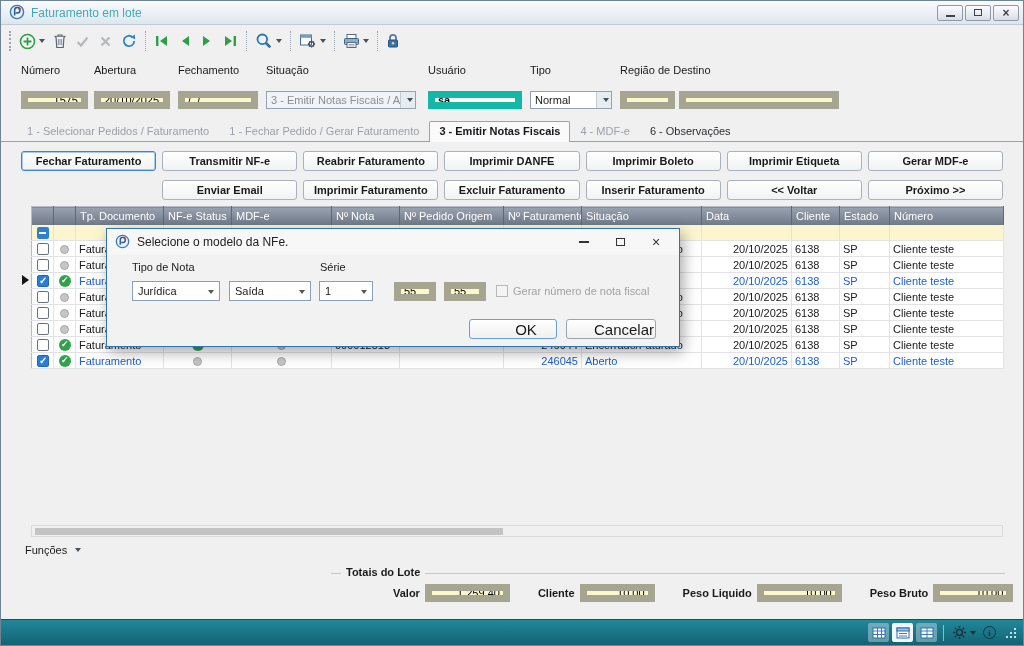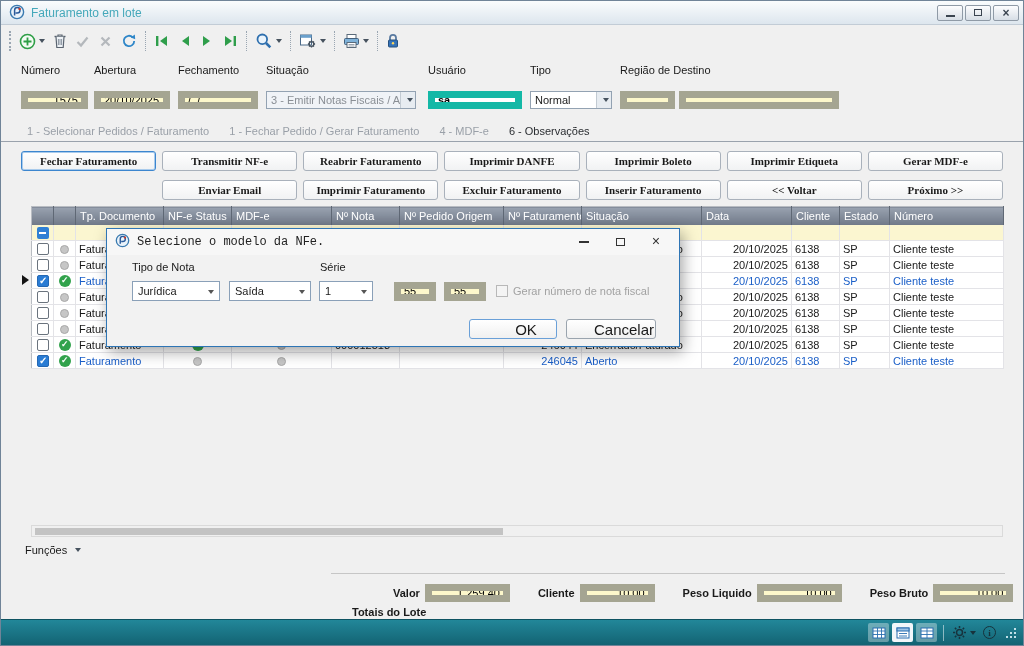--- a/index.html
+++ b/index.html
@@ -33,21 +33,21 @@
   .combo{height:18px;border:1px solid #93a2b2;background:#fff;display:flex;align-items:center;padding-left:4px;position:relative;white-space:nowrap;overflow:hidden;}
   .combo .cbox{position:absolute;right:0;top:0;bottom:0;width:15px;background:#e7ecf1;border-left:1px solid #c2cad2;display:flex;align-items:center;justify-content:center;}
   .combo.disabled{background:#f0f3f7;color:#8a8f95;}
   .regfields{display:flex;gap:4px;}
   
   .tabstrip{display:flex;align-items:flex-end;height:23px;margin-top:10px;padding-left:16px;border-bottom:1px solid #9aa2ac;}
   .tab{padding:3px 9px 4px;color:#9aa0a8;border:1px solid transparent;border-bottom:none;white-space:nowrap;}
   .tab.active{background:#fafafa;border-color:#9aa2ac;color:#141619;font-weight:bold;margin-bottom:-1px;padding-bottom:5px;border-radius:2px 2px 0 0;}
   .tab.normal{color:#2a2d31;}
   
-  .btngrid{display:grid;grid-template-columns:repeat(7,1fr);gap:9px 6px;margin:9px 20px 0;font-family:Liberation Serif, serif;}
+  .btngrid{display:grid;grid-template-columns:repeat(7,1fr);gap:9px 6px;margin:9px 20px 0;}
   .abtn{height:20px;background:linear-gradient(#ffffff,#f1f2f3);border:1px solid #a9b1bb;border-radius:3px;
     font-weight:bold;font-size:11px;display:flex;align-items:center;justify-content:center;white-space:nowrap;overflow:hidden;}
   .abtn.primary{border-color:#3c86cf;box-shadow:inset 0 0 0 1px #a9cbec;}
   .empty-cell{visibility:hidden;}
   
   .gridwrap{position:absolute;left:30px;top:205px;}
   table.grid{border-collapse:collapse;table-layout:fixed;width:972px;background:#fff;border:1px solid #b8bcc2;}
   .w0{width:22px}.w1{width:22px}.w2{width:88px}.w3{width:68px}.w4{width:100px}.w5{width:68px}
   .w6{width:104px}.w7{width:78px}.w8{width:120px}.w9{width:90px}.w10{width:48px}.w11{width:50px}.w12{width:114px}
   table.grid th{height:18px;background:linear-gradient(#99a2b0,#6f7887);color:#fff;font-weight:normal;
@@ -66,41 +66,41 @@
   .ic-dot{width:9px;height:9px;background:#c6c6c6;border:1px solid #a9a9a9;border-radius:50%;}
   .minus{width:12px;height:12px;background:#2f80d4;border-radius:2px;display:inline-block;vertical-align:middle;position:relative;}
   .minus::after{content:"";position:absolute;left:2.5px;top:5px;width:7px;height:2px;background:#fff;}
   .row-indicator{position:absolute;left:21px;top:274px;width:0;height:0;
     border-left:7px solid #141414;border-top:5px solid transparent;border-bottom:5px solid transparent;}
   .hscroll{position:absolute;left:30px;top:524px;width:972px;height:12px;background:#f0f0f0;border:1px solid #dadada;}
   .hthumb{position:absolute;left:3px;top:1.5px;height:7px;width:468px;background:#c3c3c3;}
   
   .funcoes{position:absolute;left:20px;top:541px;display:flex;align-items:center;gap:5px;padding:2px 4px;}
   .totals{position:absolute;left:330px;right:18px;top:572px;border-top:1px solid #c6c6c6;}
-  .totals .legend{position:absolute;left:16px;top:-8px;background:#f0f0f0;padding:0 5px;font-weight:bold;margin-top:40px;}
+  .totals .legend{position:absolute;left:10px;top:-8px;background:#f0f0f0;padding:0 5px;font-weight:bold;}
   .totals .fields{display:flex;align-items:center;margin-top:10px;padding-left:62px;}
   .totals label{font-weight:bold;margin:0 5px 0 28px;white-space:nowrap;}
   .totals input{height:18px;}
   
   .statusbar{position:absolute;left:0;right:0;bottom:0;height:26px;
     background:linear-gradient(#228799,#136373);border-top:1px solid #0e5361;
     display:flex;align-items:center;justify-content:flex-end;padding-right:6px;gap:3px;}
   .sbtn{width:21px;height:19px;border-radius:2px;background:rgba(255,255,255,.35);display:flex;align-items:center;justify-content:center;}
   .sbtn.active{background:#f2f7fa;}
   .ssep{height:16px;border-left:1px solid rgba(255,255,255,.5);margin:0 3px;}
   .sflat{display:flex;align-items:center;justify-content:center;padding:0 2px;}
   .info-circle{width:13px;height:13px;border:1.6px solid #16323c;border-radius:50%;color:#16323c;
     font-size:9px;font-weight:bold;display:flex;align-items:center;justify-content:center;font-family:"Liberation Serif",serif;}
   .grip{width:12px;height:12px;position:relative;margin-left:4px;}
   .grip::after{content:"";position:absolute;right:1px;bottom:1px;width:2px;height:2px;background:#bfe0e8;
     box-shadow:-4px 0 #bfe0e8,-8px 0 #bfe0e8,0 -4px #bfe0e8,-4px -4px #bfe0e8,0 -8px #bfe0e8;}
   
   .dialog{position:absolute;left:105px;top:227px;width:574px;height:119px;background:#f2f2f2;
     border:1px solid #2e75b5;box-shadow:3px 5px 14px rgba(0,0,0,.35);z-index:50;}
-  .dlg-titlebar{height:26px;display:flex;align-items:center;padding:0 12px 0 8px;background:#f7f7f7;font-family:Liberation Mono, monospace;}
+  .dlg-titlebar{height:26px;display:flex;align-items:center;padding:0 12px 0 8px;background:#f7f7f7;}
   .dlg-titlebar .dtitle{margin-left:7px;font-size:12px;color:#222;flex:1;}
   .dctl{width:22px;height:18px;display:flex;align-items:center;justify-content:center;margin-left:14px;}
   .g-dmin{width:10px;height:1.5px;background:#333;}
   .g-dmax{width:9px;height:8px;border:1.2px solid #333;}
   .g-dclose{font-size:14px;color:#333;line-height:12px;}
   .dlg-label-tipo{position:absolute;left:25px;top:32px;}
   .dlg-label-serie{position:absolute;left:213px;top:32px;}
   .dlg-controls{position:absolute;left:25px;top:52px;display:flex;align-items:center;height:20px;}
   .dcombo{height:20px;border:1px solid #8aa0b8;background:#fff;display:flex;align-items:center;padding:0 16px 0 5px;position:relative;}
   .dcombo::after{content:"";position:absolute;right:5px;top:8px;width:0;height:0;
@@ -276,20 +276,21 @@
       <div class="regfields">
         <input class="tfield yellow" style="width: 55px;" value="">
         <input class="tfield yellow" style="width: 160px;" value="">
       </div>
     </div>
   </div>
 
   <div class="tabstrip">
     <div class="tab">1 - Selecionar Pedidos / Faturamento</div>
     <div class="tab">1 - Fechar Pedido / Gerar Faturamento</div>
+    <div class="tab active">3 - Emitir Notas Fiscais</div>
     <div class="tab">4 - MDF-e</div>
     <div class="tab normal">6 - Observações</div>
   </div>
 
   <div class="btngrid">
     <div class="abtn primary">Fechar Faturamento</div>
     <div class="abtn">Transmitir NF-e</div>
     <div class="abtn">Reabrir Faturamento</div>
     <div class="abtn">Imprimir DANFE</div>
     <div class="abtn">Imprimir Boleto</div>

